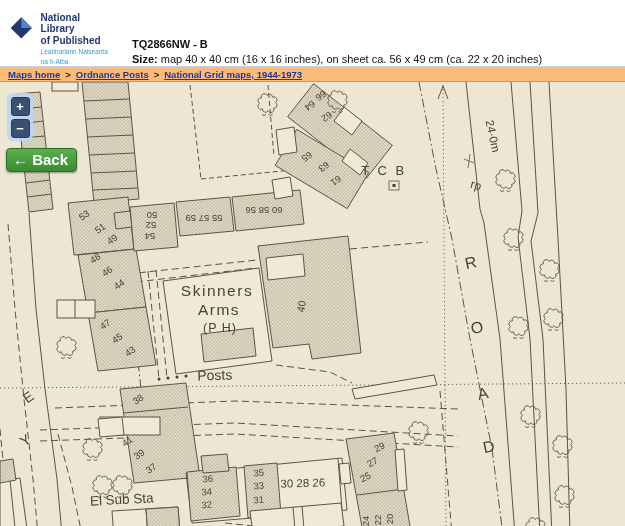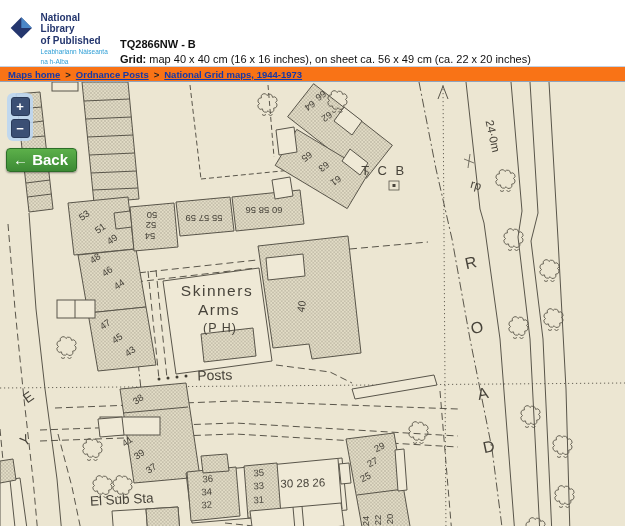--- a/index.html
+++ b/index.html
@@ -4,25 +4,25 @@
 <style>
   html,body{margin:0;padding:0;background:#fff;font-family:"Liberation Sans",sans-serif;}
   #app{width:625px;height:526px;position:relative;overflow:hidden;background:#fff;}
 
   
   .header{height:66px;background:#fff;display:flex;align-items:flex-end;padding:6px 11px 0 8px;box-sizing:border-box;}
   .logo{display:flex;gap:6px;align-items:flex-start;width:100px;flex:none;}
   .logo-text{display:flex;flex-direction:column;}
   .logo-en{color:#24366e;font-weight:bold;font-size:10px;line-height:1.12;}
   .logo-ga{color:#2f9fd6;font-size:6.5px;line-height:1.25;margin-top:2px;}
-  .map-info{margin-left:12px;font-size:11px;line-height:14.5px;color:#111;padding-top:1px;}
+  .map-info{margin-left:24px;font-size:11px;line-height:14.5px;color:#111;padding-top:1px;}
   .map-info .b{font-weight:bold;}
 
   
-  .breadcrumb{height:16px;background:#f97316;border-top:1px solid #c3d2e4;border-bottom:1px solid #8fa3bd;
+  .breadcrumb{height:16px;background:#fdba74;border-top:1px solid #c3d2e4;border-bottom:1px solid #8fa3bd;
     display:flex;align-items:center;padding:0 8px;font-size:9.5px;font-weight:bold;color:#222;box-sizing:border-box;}
   .breadcrumb a{color:#1538a8;text-decoration:underline;cursor:pointer;}
   .breadcrumb .sep{margin:0 5px;color:#222;}
 
   
   .map{position:relative;width:625px;height:453px;background:#ece6d2;overflow:hidden;}
   .map svg{position:absolute;left:0;top:0;}
 
   .zoom-panel{position:absolute;left:7px;top:11px;width:26px;background:rgba(189,214,241,.9);
     border-radius:6px;padding:4px 0 3px 0;text-align:center;}
@@ -62,21 +62,21 @@
       </svg>
       <div class="logo-text">
         <span class="logo-en">National Library</span>
         <span class="logo-en">of Published</span>
         <span class="logo-ga">Leabharlann Nàiseanta</span>
         <span class="logo-ga">na h-Alba</span>
       </div>
     </div>
     <div class="map-info">
       <div class="b">TQ2866NW - B</div>
-      <div><span class="b">Grid:</span><span> map 40 x 40 cm (16 x 16 inches), on sheet ca. 56 x 49 cm (ca. 22 x 20 inches)</span></div>
+      <div><span class="b">Size:</span><span> map 40 x 40 cm (16 x 16 inches), on sheet ca. 56 x 49 cm (ca. 22 x 20 inches)</span></div>
     </div>
   </div>
 
   <div class="breadcrumb">
     <a>Maps home</a>
     <span class="sep">&gt;</span>
     <a>Ordnance Posts</a>
     <span class="sep">&gt;</span>
     <a>National Grid maps, 1944-1973</a>
   </div>

